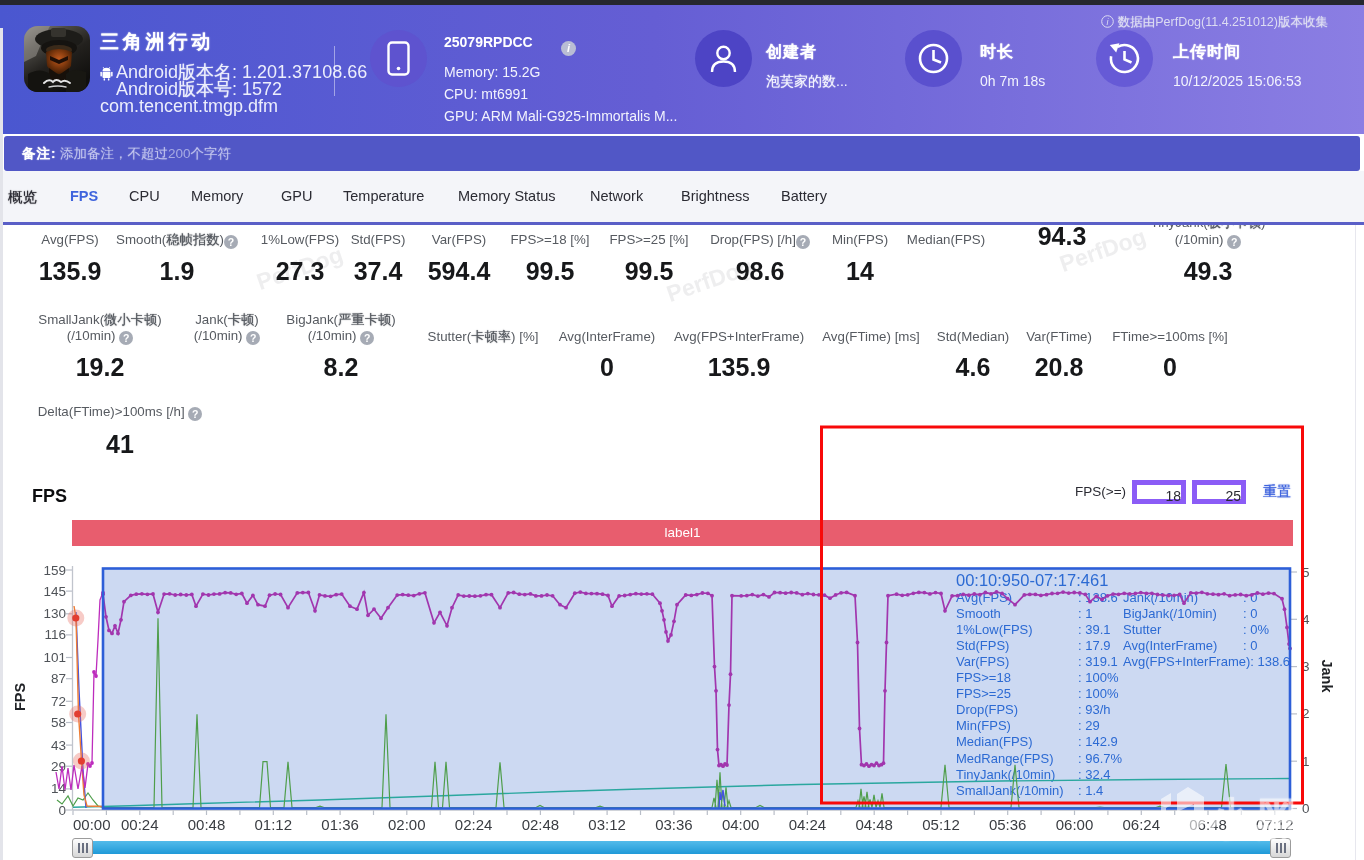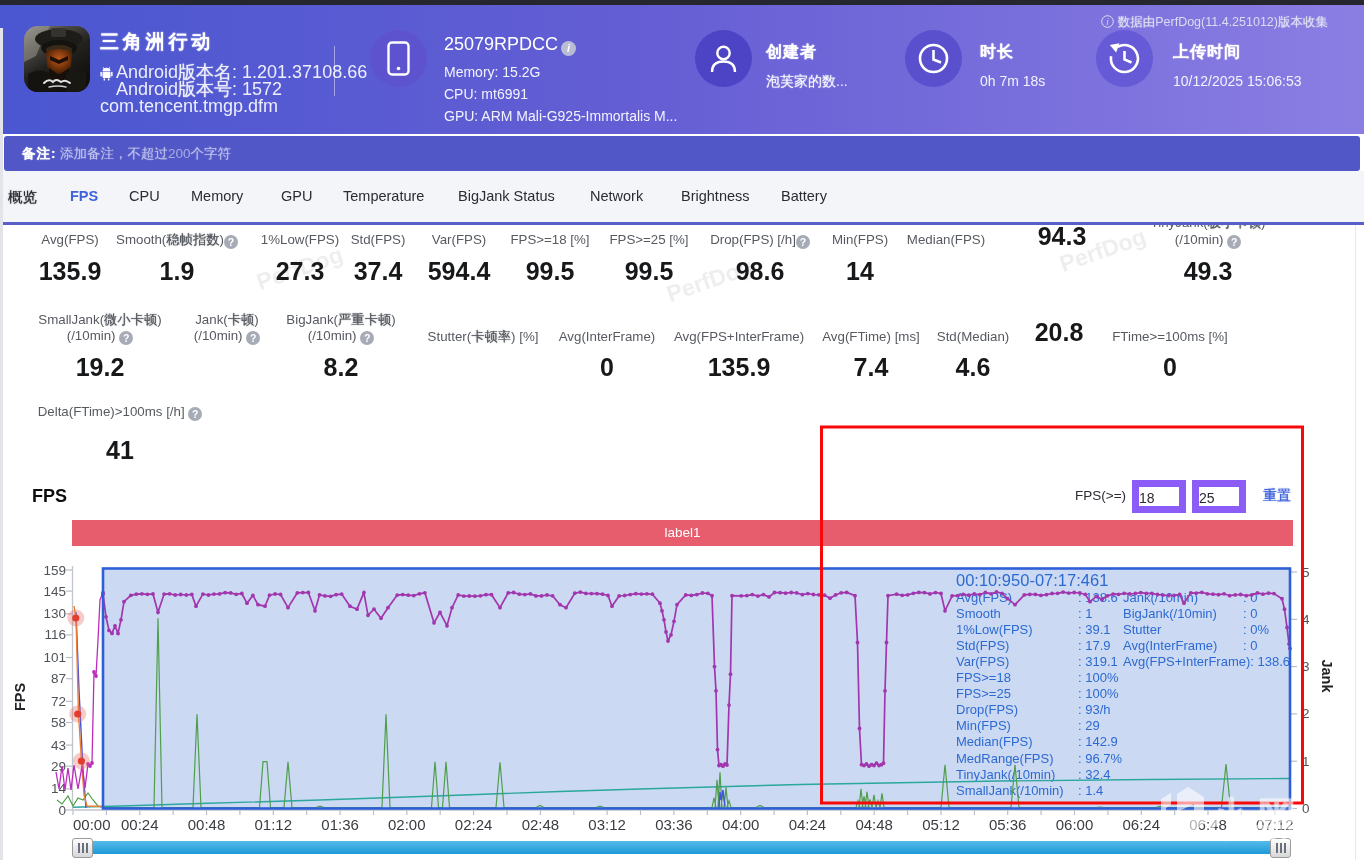--- a/index.html
+++ b/index.html
@@ -4,41 +4,41 @@
 html,body {width:1364px;height:860px;overflow:hidden;background:#fff;font-family:"Liberation Sans",sans-serif;position:relative}
 #topstrip {position:absolute;left:0;top:0;width:1364px;height:4.5px;background:#26272e}
 #header {position:absolute;left:0;top:4.5px;width:1364px;height:129px;background:linear-gradient(90deg,#4a57d0 0%,#655ed4 48%,#8b7ee3 100%)}
 #leftstrip {position:absolute;left:0;top:28px;width:3px;height:832px;background:#e3e4ea;z-index:40}
 #gicon {position:absolute;left:23.5px;top:21px;width:66px;height:66px;border-radius:14px;overflow:hidden}
 #gtitle {position:absolute;left:100px;top:24.5px;font-size:19px;font-weight:bold;color:#fff;letter-spacing:3.8px;text-shadow:0 0 1.5px #fff}
 .hsub {position:absolute;color:#eceefc;font-size:18px}
 c {letter-spacing:0;text-shadow:0 0 1.2px currentColor}
 #divider {position:absolute;left:334px;top:41px;width:1px;height:50px;background:rgba(255,255,255,.45)}
 .circ {position:absolute;border-radius:50%;width:57px;height:57px}
-.hname {position:absolute;font-size:18px;font-weight:normal;color:#fff}
+.hname {position:absolute;font-size:14px;font-weight:bold;color:#fff}
 .hmid {position:absolute;font-size:16px;font-weight:bold;color:#fff;letter-spacing:1px;text-shadow:0 0 1.3px #fff}
 .hval {position:absolute;font-size:14px;color:#f2f3fd}
 #infodot {position:absolute;left:561px;top:36px;width:15px;height:15px;border-radius:50%;background:#b9bdd4;color:#fff;font-size:11px;text-align:center;line-height:15px;font-style:italic;font-weight:bold}
 #collect {position:absolute;right:36px;top:9px;font-size:12.5px;color:#dcdcf2}
 #notebar {position:absolute;left:4px;top:135.5px;width:1356px;height:35.5px;background:#5157c6;border-radius:3px}
 #notebar b {position:absolute;left:18px;top:9px;color:#fff;font-size:13.5px;letter-spacing:1px;text-shadow:0 0 1.2px #fff}
 #notebar span {position:absolute;left:56px;top:9px;color:rgba(235,236,252,.55);font-size:13.5px}
 #tabs {position:absolute;left:0;top:171px;width:1364px;height:53.5px;background:#f4f5f9;border-bottom:3.5px solid #5a5fc7;z-index:30}
 .tab {position:absolute;top:17px;font-size:14.5px;color:#2b2b33}
 .tab.act {color:#3e63dd;font-weight:bold}
 #content {position:absolute;left:0;top:224.5px;width:1364px;height:635.5px;background:#fff}
 .wm {position:absolute;font-size:23px;color:rgba(90,90,100,.10);transform:rotate(-19deg);font-weight:bold;z-index:5}
 .scol {position:absolute;text-align:center;z-index:6}
 .slab {font-size:13.3px;color:#565a60;line-height:16.5px;height:35px;display:flex;align-items:flex-end;justify-content:center}
 .slab2 {}
 .sval {font-size:25px;font-weight:bold;color:#17181a;margin-top:8px}
 .qi {display:inline-block;width:14px;height:14px;border-radius:50%;background:#a6abb5;color:#fff;font-size:10.5px;line-height:14px;text-align:center;font-weight:bold;vertical-align:-2px}
 #fpstitle {position:absolute;left:32px;top:261.5px;font-size:18px;font-weight:bold;color:#0c0d0f;z-index:6}
 #fpsfilter {position:absolute;left:1075px;top:255.5px;z-index:6;font-size:13.5px;color:#2b2b33}
-.inpbox {display:inline-block;width:54px;height:33px;border:7px solid #8b5cf6;text-align:left;font-size:14px;line-height:22px;color:#2b2b33;margin-left:6px;vertical-align:middle;background:#fff}
+.inpbox {display:inline-block;width:54px;height:24px;border:5px solid #8b5cf6;text-align:right;font-size:14px;line-height:22px;color:#2b2b33;margin-left:6px;vertical-align:middle;background:#fff}
 #reset {color:#3e63dd;font-size:14px;margin-left:17px;letter-spacing:1px}
 #label1 {position:absolute;left:72px;top:295.5px;width:1221px;height:25.5px;background:#e85d6e;z-index:6;text-align:center;color:#fff;font-size:13.5px;line-height:25px}
 #chart {position:absolute;left:0;top:0;z-index:7}
 #sbar {position:absolute;left:93px;top:841px;width:1177px;height:12.5px;background:linear-gradient(180deg,#53bbea,#1f9ad8);z-index:8}
 .shandle {position:absolute;width:21px;height:19.5px;background:linear-gradient(180deg,#fefefe,#d7d7d7);border:1px solid #9b9b9b;border-radius:3px;z-index:9;top:838px}
 .shandle i {position:absolute;left:5px;top:4px;width:2px;height:10px;background:#6a7080;box-shadow:4px 0 0 #6a7080,8px 0 0 #6a7080}
 #xhh {position:absolute;left:1146px;top:781px;width:200px;height:75px;z-index:20;color:#fff;opacity:.6}
 #xhh svg {position:absolute;left:15px;top:5px} #xhh span {position:absolute;left:62px;top:9px;font-size:44px;font-weight:bold;letter-spacing:3px;text-shadow:0 0 2px #fff}
 #rightline {position:absolute;left:1355px;top:224px;width:1px;height:636px;background:#e7e7ee;z-index:25}
 </style></head><body>
@@ -131,21 +131,21 @@
     <b>备注:</b>
     <span><c>添加备注，不超过</c>200<c>个字符</c></span>
   </div>
 <div id="tabs">
   <div class="tab" style="left:8px"><c>概览</c></div>
   <div class="tab act" style="left:70px">FPS</div>
   <div class="tab" style="left:129px">CPU</div>
   <div class="tab" style="left:191px">Memory</div>
   <div class="tab" style="left:281px">GPU</div>
   <div class="tab" style="left:343px">Temperature</div>
-  <div class="tab" style="left:458px">BigJank Status</div>
+  <div class="tab" style="left:458px">Memory Status</div>
   <div class="tab" style="left:590px">Network</div>
   <div class="tab" style="left:681px">Brightness</div>
   <div class="tab" style="left:781px">Battery</div>
 </div>
 <div id="content">
   <div class="wm" style="left:255px;top:30px">PerfDog</div>
     <div class="wm" style="left:665px;top:42px">PerfDog</div>
     <div class="wm" style="left:1058px;top:12px">PerfDog</div>
     <div class="wm" style="left:268px;top:368px">PerfDog</div>
     <div class="wm" style="left:655px;top:378px">PerfDog</div>
@@ -249,42 +249,44 @@
     <div class="scol" style="left:647px;top:85.5px;width:184px">
       <div class="slab slab2">
         <span>Avg(FPS+InterFrame)</span>
       </div>
       <div class="sval">135.9</div>
     </div>
     <div class="scol" style="left:779px;top:85.5px;width:184px">
       <div class="slab slab2">
         <span>Avg(FTime) [ms]</span>
       </div>
-      <div class="sval">7.4</div>
     </div>
     <div class="scol" style="left:881px;top:85.5px;width:184px">
       <div class="slab slab2">
         <span>Std(Median)</span>
       </div>
       <div class="sval">4.6</div>
     </div>
     <div class="scol" style="left:967px;top:85.5px;width:184px">
+      <div class="slab slab2">
+        <span>Var(FTime)</span>
+      </div>
       <div class="sval">20.8</div>
     </div>
     <div class="scol" style="left:1078px;top:85.5px;width:184px">
       <div class="slab slab2">
         <span>FTime&gt;=100ms [%]</span>
       </div>
       <div class="sval">0</div>
     </div>
     <div class="scol" style="left:25px;top:161.5px;width:190px">
       <div class="slab">
         <span>Delta(FTime)&gt;100ms [/h] <span class="qi">?</span></span>
       </div>
-      <div class="sval" style="margin-top:15px">41</div>
+      <div class="sval" style="margin-top:9px">41</div>
     </div>
   <div id="fpstitle">FPS</div>
   <div id="fpsfilter">FPS(&gt;=)<span class="inpbox">18</span><span class="inpbox">25</span><span id="reset"><c>重置</c></span></div>
   <div id="label1">label1</div>
 </div>
 <svg id="chart" width="1364" height="860" viewBox="0 0 1364 860">
 <rect x="103" y="568.5" width="1187" height="240" fill="#ccd9f2"></rect>
 <g font-size="13" fill="#2c6ad3" font-family="Liberation Sans">
       <text x="956" y="586" font-size="16.5">00:10:950-07:17:461</text>
       <text x="956" y="601.5">Avg(FPS)</text>

